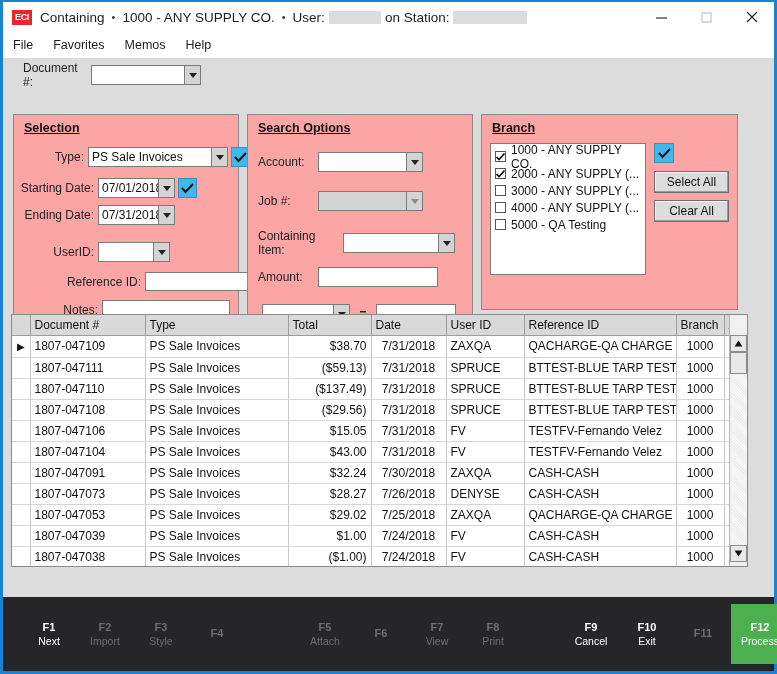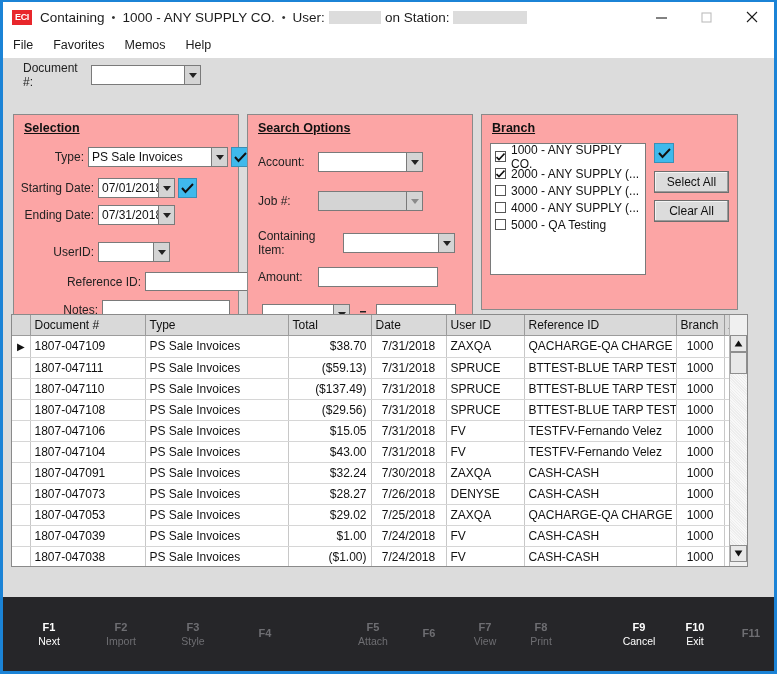--- a/index.html
+++ b/index.html
@@ -512,21 +512,21 @@
               </svg>
           </div>
           <div style="height:4px;"></div>
         </div>
       </div>
 
     </div>
   </div>
 
   <div class="fbar">
-    <div class="fgroup" style="margin-left:18px;gap:16px;" id="fg1">
+    <div class="fgroup" style="margin-left:18px;" id="fg1">
         <div class="fkey on">
           <div class="fk">F1</div>
           <div class="fl">Next</div>
         </div>
         <div class="fkey off">
           <div class="fk">F2</div>
           <div class="fl">Import</div>
         </div>
         <div class="fkey off">
           <div class="fk">F3</div>

